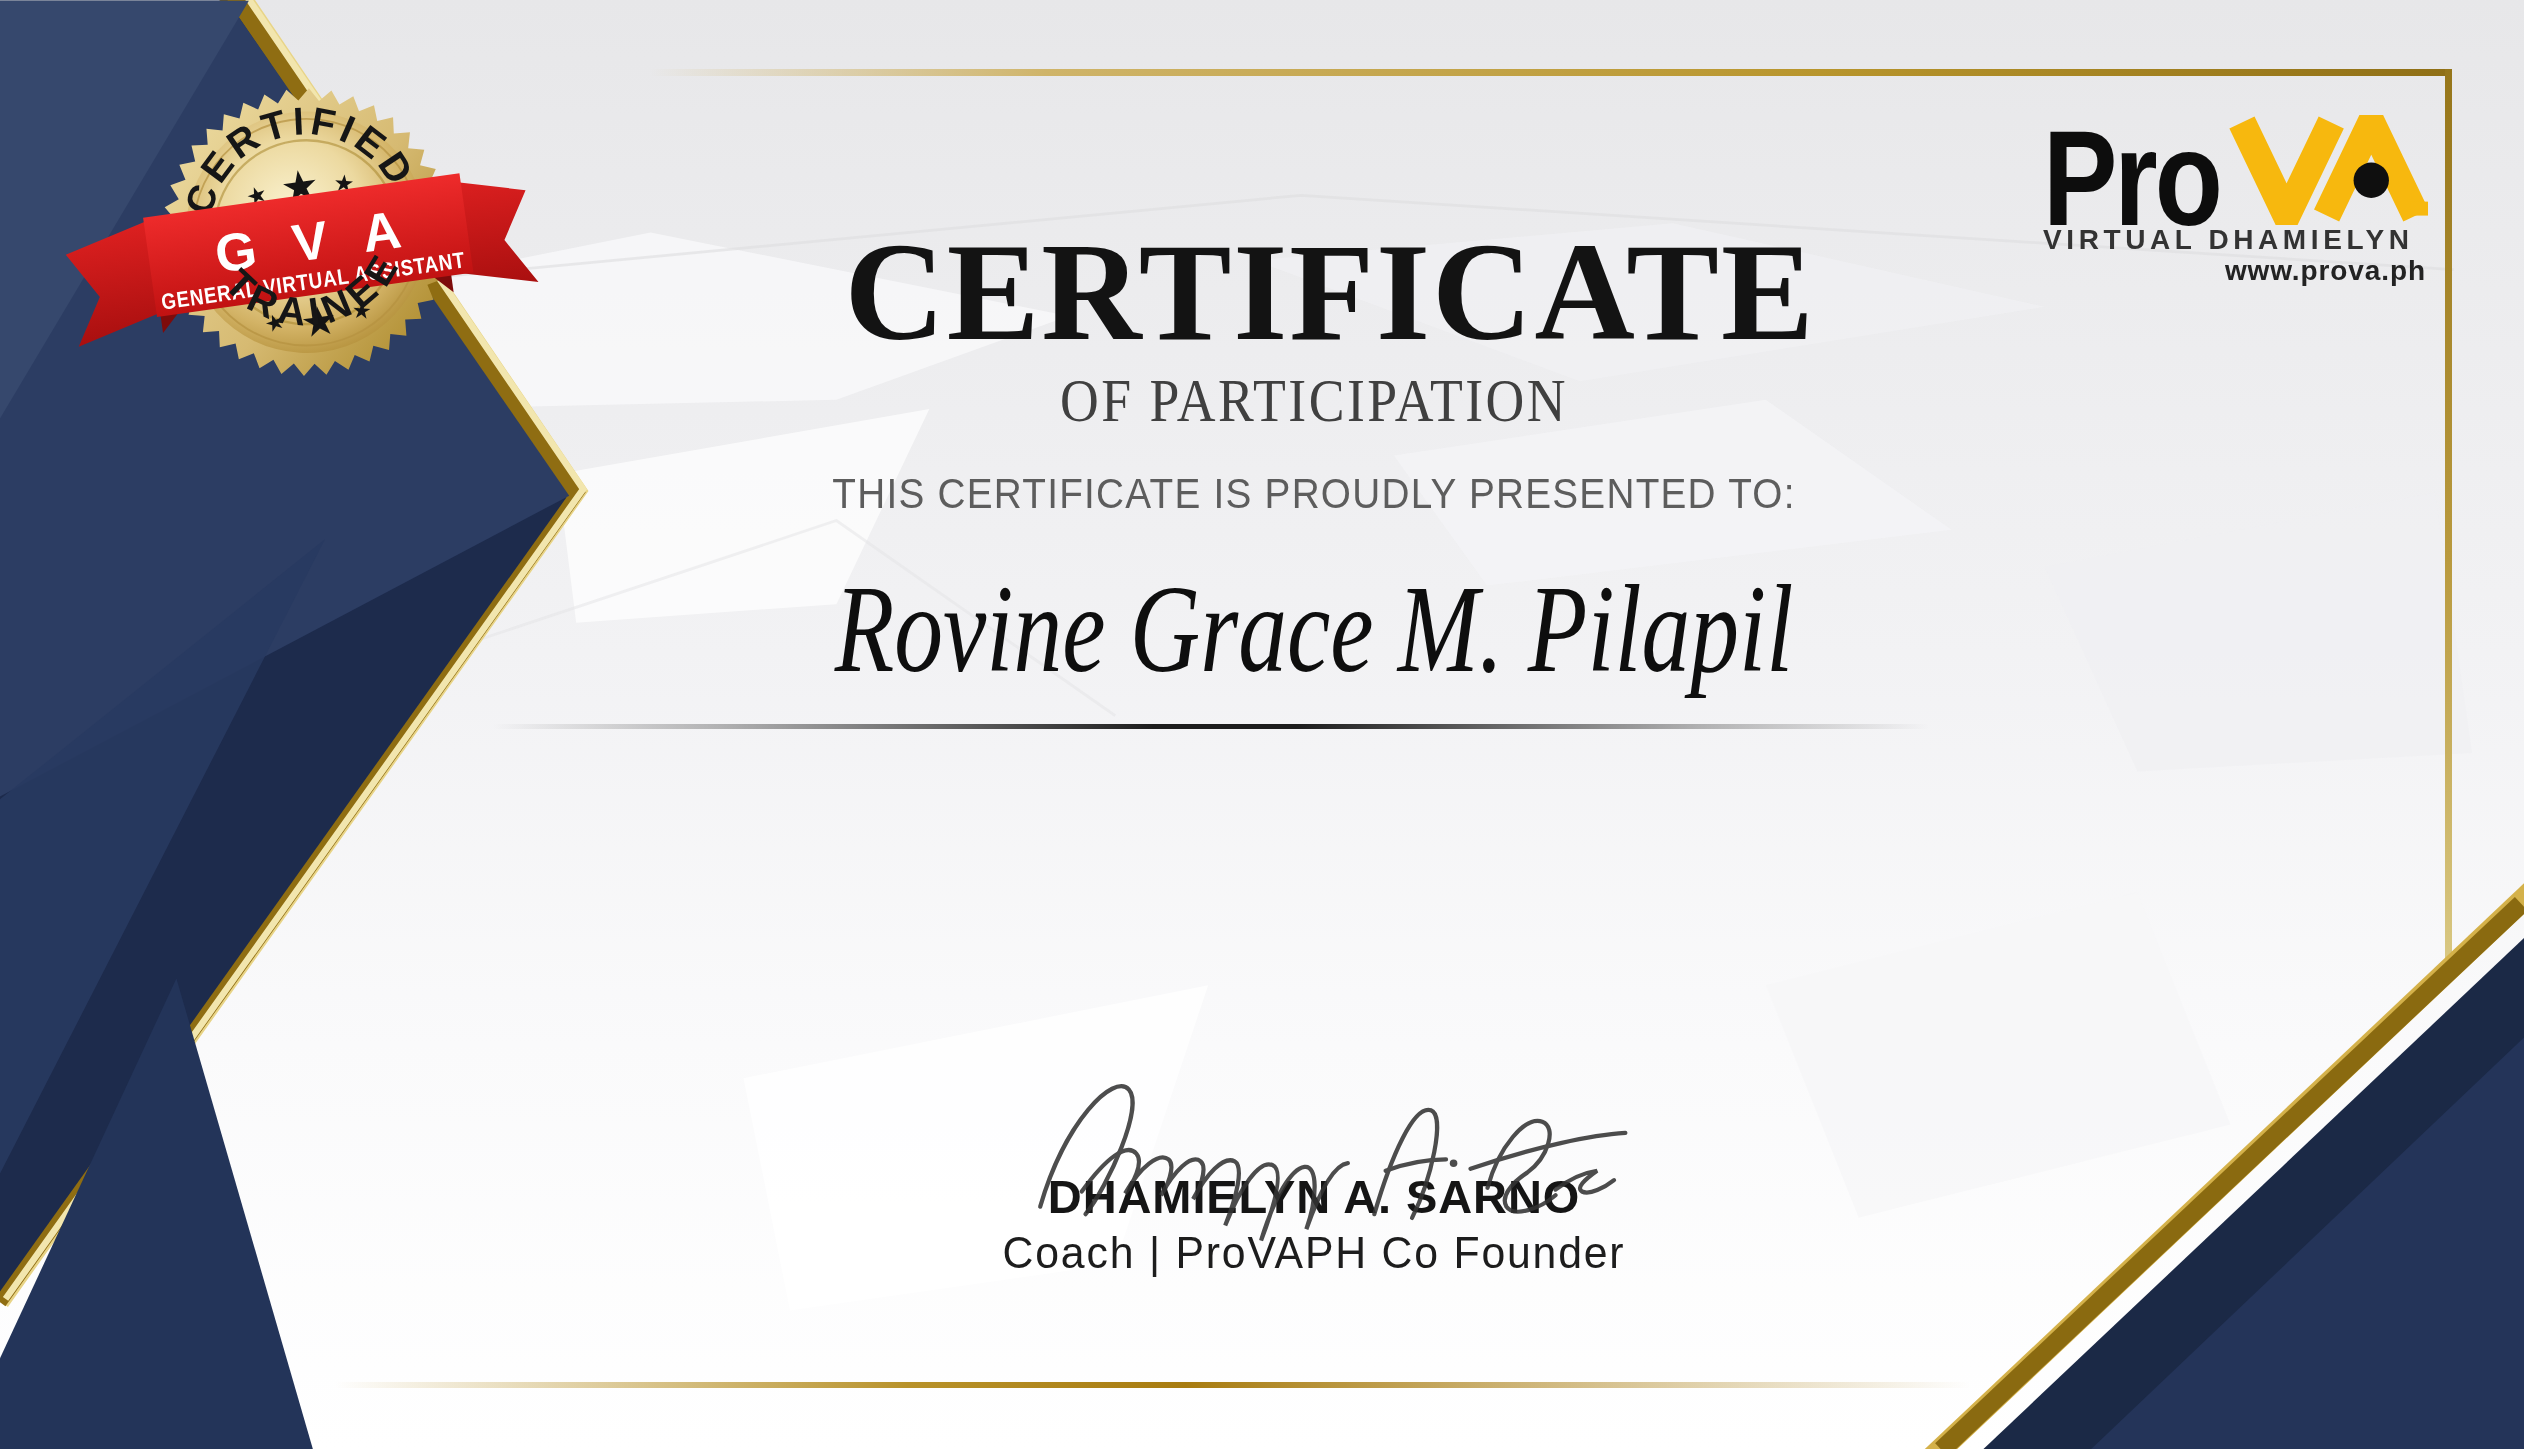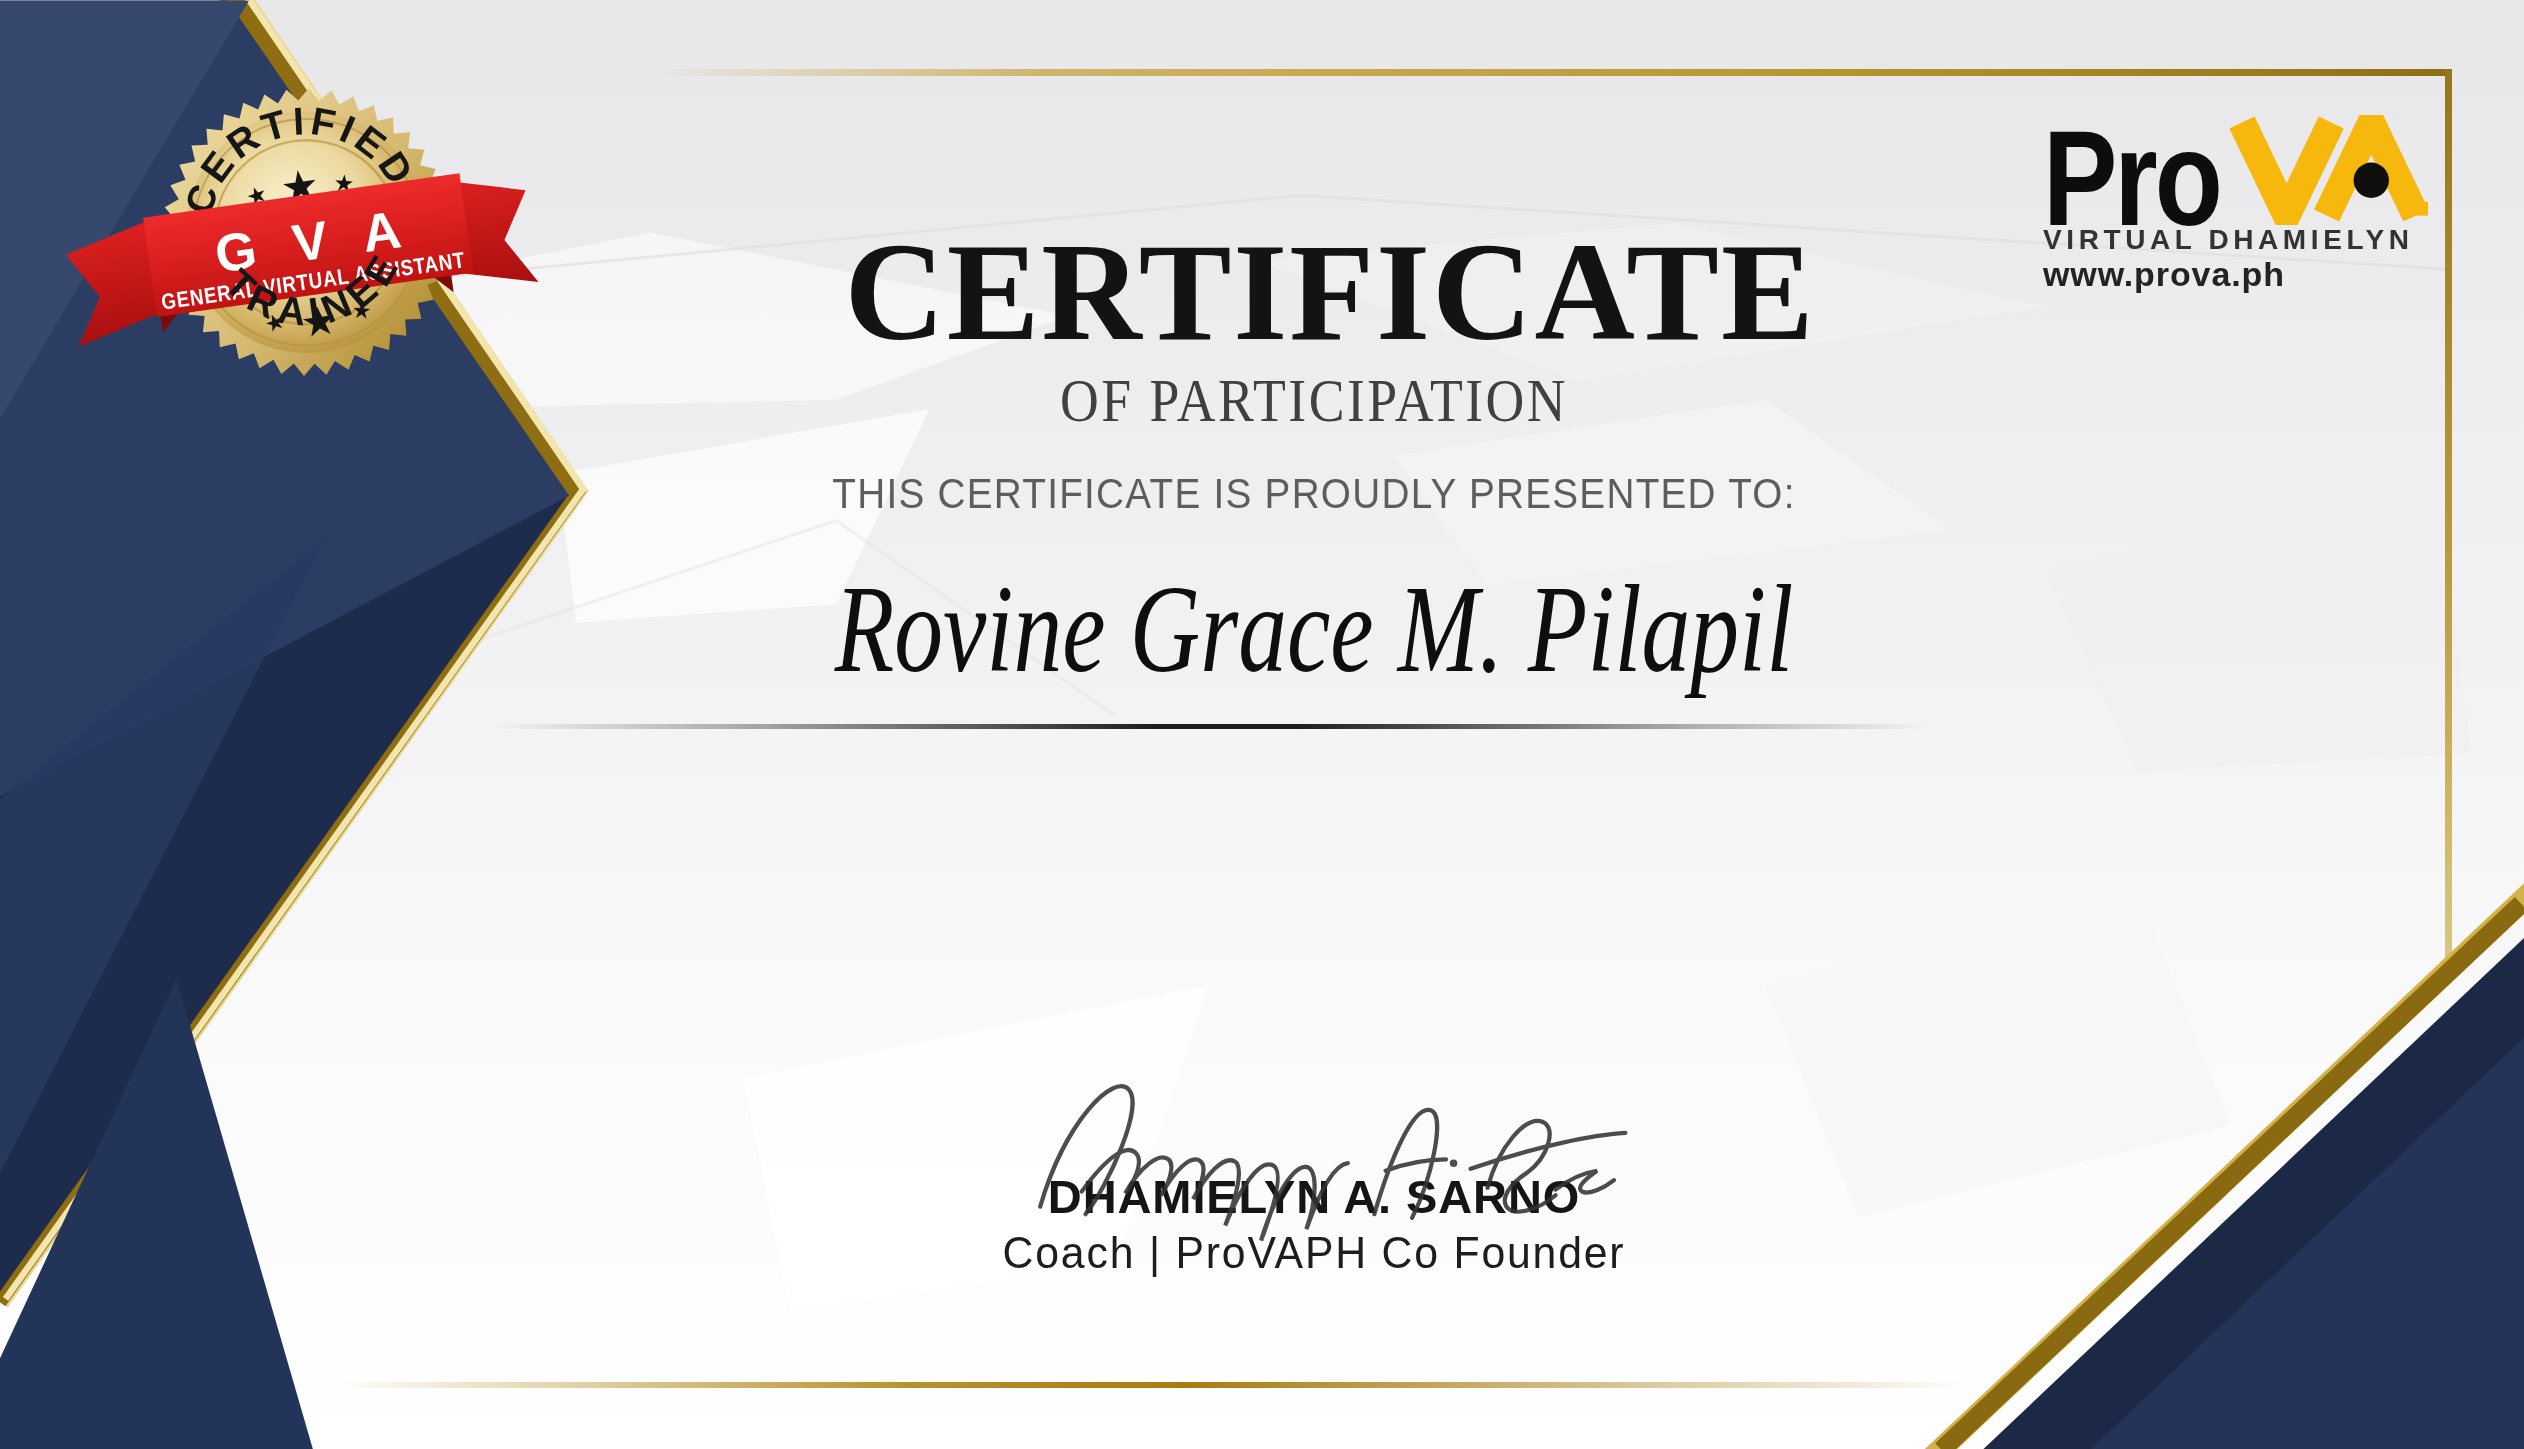--- a/index.html
+++ b/index.html
@@ -36,21 +36,21 @@
   .body-line{white-space:pre-wrap;transform:scaleX(.84);letter-spacing:0.5px;}
   .sig-name{position:absolute;top:1173px;left:0;width:100%;
     font-size:47px;font-weight:700;letter-spacing:0.9px;color:#151515;line-height:1;}
   .sig-title{position:absolute;top:1230px;left:0;width:100%;
     font-size:45px;color:#1d1d1d;letter-spacing:1.9px;line-height:1;transform:scaleX(.95);}
   
   .logo-pro{left:2043px;top:110px;font-size:136px;font-weight:700;color:#0d0d0d;
     letter-spacing:-3.7px;line-height:1;transform:scaleX(.82);transform-origin:left top;}
   .logo-tagline{left:2043px;top:226px;width:383px;font-size:28px;font-weight:600;
     color:#333;letter-spacing:4.6px;line-height:1;white-space:nowrap;}
-  .logo-site{left:2043px;top:257px;width:383px;text-align:left;font-size:34px;
+  .logo-site{left:2043px;top:257px;width:383px;text-align:right;font-size:28px;
     font-weight:700;color:#232323;letter-spacing:0.9px;line-height:1;}
   svg text{font-family:"Liberation Sans",sans-serif;}
 </style>
 </head>
 <body>
 
 <div id="certificate">
 
   <svg class="abs" width="2525" height="1450" viewBox="0 0 2717 1560" style="left:0;top:0">
     <polygon points="250,340 700,250 1150,340 900,430 450,440" fill="#fbfbfc" opacity=".7"></polygon>

